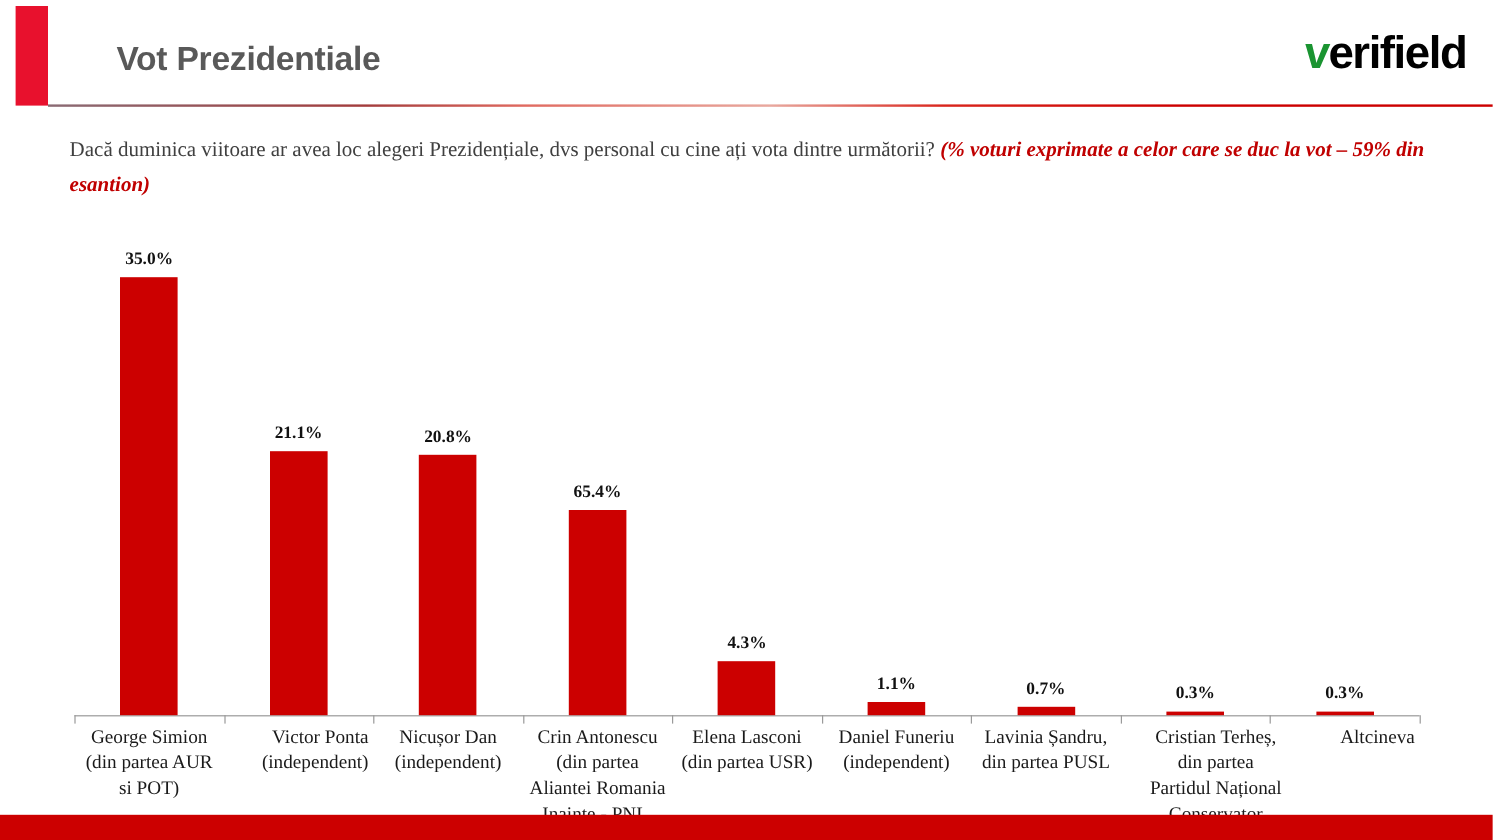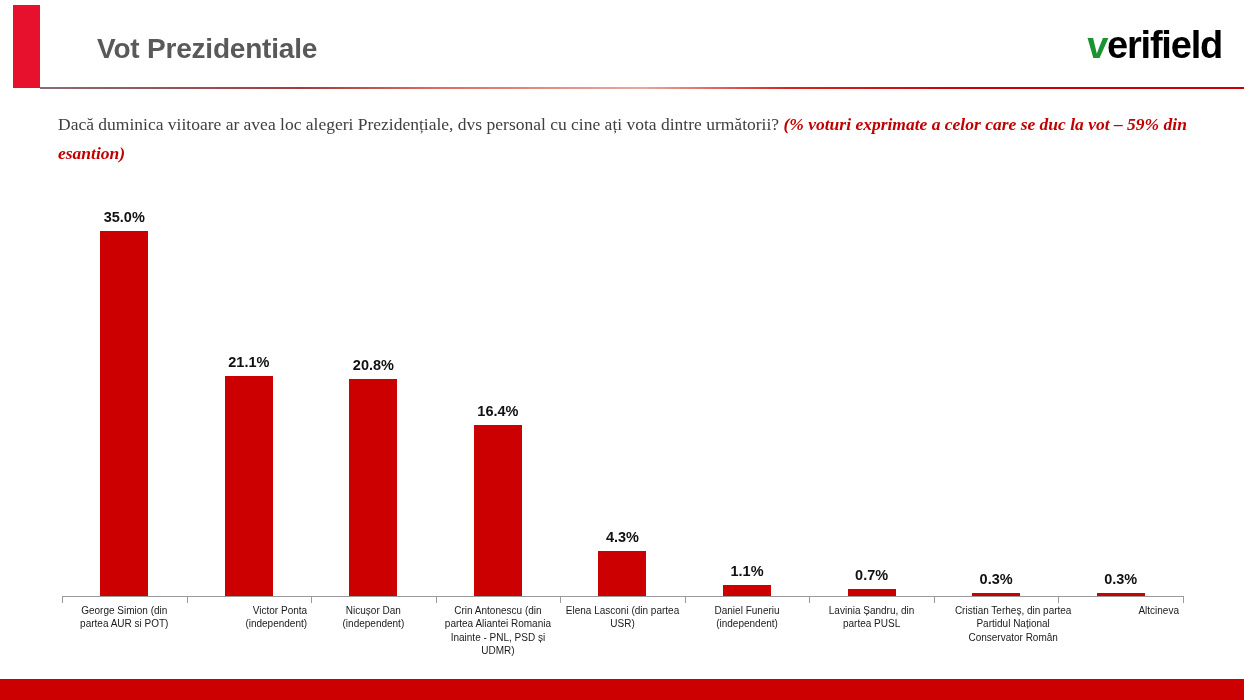--- a/index.html
+++ b/index.html
@@ -85,20 +85,21 @@
     font-weight: bold;
   }
 
   
   #chart {
     position: absolute;
     left: 0;
     top: 200px;
     width: 1244px;
     height: 470px;
+    font-family: Liberation Serif, serif;
   }
   #plot-area {
     position: absolute;
     left: 62px;
     top: 20px;
     width: 1121px;
     height: 396px;
   }
   #axis-line {
     position: absolute;
@@ -134,21 +135,21 @@
   .tick {
     position: absolute;
     top: 396px;
     width: 1px;
     height: 7px;
     background: #9a9a9a;
   }
   .cat-label {
     position: absolute;
     top: 404px;
-    font-size: 10px;
+    font-size: 16px;
     line-height: 1.33;
     color: #1a1a1a;
     text-align: center;
   }
 
   
   #footer-bar {
     position: absolute;
     left: 0;
     top: 679px;
@@ -185,21 +186,21 @@
       <div class="bar-col" style="left: 186.556px; width: 124.556px;">
         <div class="bar" style="height: 219.884px; background: rgb(204, 0, 0);"></div>
         <div class="bar-value" style="bottom: 225.884px;">21.1%</div>
       </div>
       <div class="bar-col" style="left: 311.111px; width: 124.556px;">
         <div class="bar" style="height: 216.758px; background: rgb(204, 0, 0);"></div>
         <div class="bar-value" style="bottom: 222.758px;">20.8%</div>
       </div>
       <div class="bar-col" style="left: 435.667px; width: 124.556px;">
         <div class="bar" style="height: 170.905px; background: rgb(204, 0, 0);"></div>
-        <div class="bar-value" style="bottom: 176.905px;">16.4%</div>
+        <div class="bar-value" style="bottom: 176.905px;">65.4%</div>
       </div>
       <div class="bar-col" style="left: 560.222px; width: 124.556px;">
         <div class="bar" style="height: 44.8105px; background: rgb(204, 0, 0);"></div>
         <div class="bar-value" style="bottom: 50.8105px;">4.3%</div>
       </div>
       <div class="bar-col" style="left: 684.778px; width: 124.556px;">
         <div class="bar" style="height: 11.4632px; background: rgb(204, 0, 0);"></div>
         <div class="bar-value" style="bottom: 17.4632px;">1.1%</div>
       </div>
       <div class="bar-col" style="left: 809.333px; width: 124.556px;">

